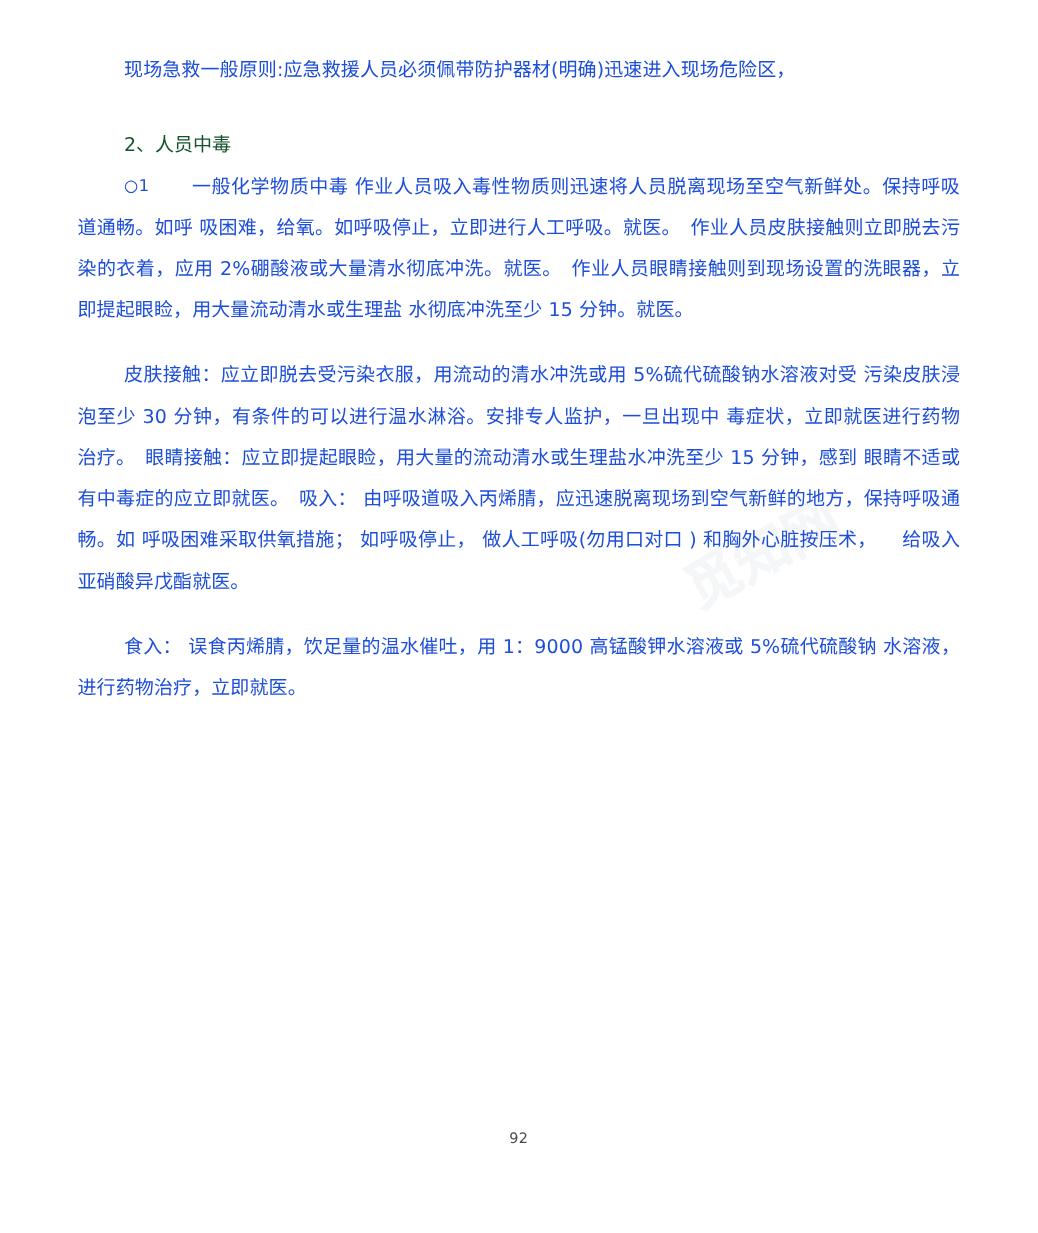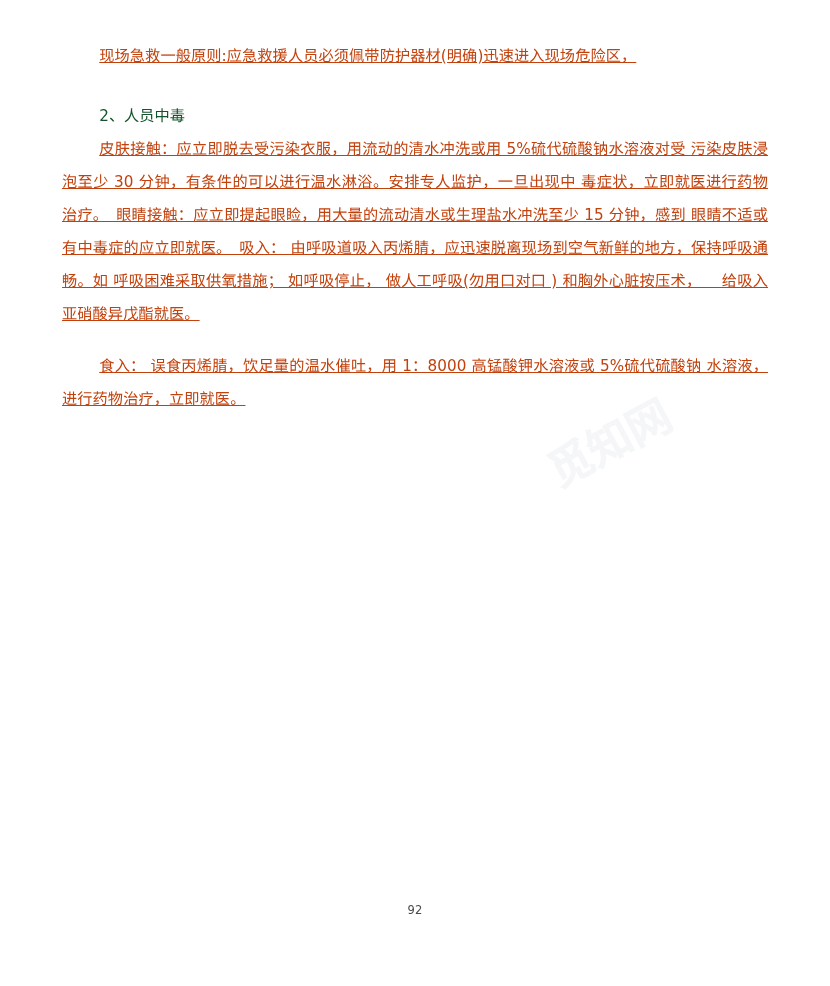--- a/index.html
+++ b/index.html
@@ -23,27 +23,26 @@
   .page-body {
     position: absolute;
     left: 62px;
     top: 40px;
     width: 706px;
     height: 840px;
   }
   .para {
     font-size: 15.2px;
     line-height: 33px;
-    color: #c2410c;
+    color: #1d4ed8;
     text-align: justify;
     text-justify: inter-ideograph;
     margin: 0 0 12px 0;
     letter-spacing: 0.1px;
     white-space: normal;
-    text-decoration: underline;
   }
   .para.indent {
     text-indent: 2.45em;
   }
   .gap-lg { margin-bottom: 27px; }
   .gap-md { margin-bottom: 19px; }
 
   .heading {
     font-size: 15.2px;
     line-height: 33px;
@@ -99,24 +98,25 @@
     </svg>
   </div>
 
   <div class="page-body">
 
     <p class="para indent gap-lg">现场急救一般原则:应急救援人员必须佩带防护器材(明确)迅速进入现场危险区，</p>
 
 
     <p class="heading gap-lg">2、人员中毒</p>
 
+    <p class="para indent gap-md"><span class="bullet-marker">○1</span><span class="wide-space"></span><span>一般化学物质中毒 作业人员吸入毒性物质则迅速将人员脱离现场至空气新鲜处。保持呼吸道通畅。如呼 吸困难，给氧。如呼吸停止，立即进行人工呼吸。就医。　作业人员皮肤接触则立即脱去污染的衣着，应用 2%硼酸液或大量清水彻底冲洗。就医。　作业人员眼睛接触则到现场设置的洗眼器，立即提起眼睑，用大量流动清水或生理盐 水彻底冲洗至少 15 分钟。就医。</span></p>
 
 
     <p class="para indent gap-md">皮肤接触：应立即脱去受污染衣服，用流动的清水冲洗或用 5%硫代硫酸钠水溶液对受 污染皮肤浸泡至少 30 分钟，有条件的可以进行温水淋浴。安排专人监护，一旦出现中 毒症状，立即就医进行药物治疗。　眼睛接触：应立即提起眼睑，用大量的流动清水或生理盐水冲洗至少 15 分钟，感到 眼睛不适或有中毒症的应立即就医。　吸入： 由呼吸道吸入丙烯腈，应迅速脱离现场到空气新鲜的地方，保持呼吸通畅。如 呼吸困难采取供氧措施； 如呼吸停止， 做人工呼吸(勿用口对口 ) 和胸外心脏按压术， 　给吸入亚硝酸异戊酯就医。</p>
 
-    <p class="para indent gap-md">食入： 误食丙烯腈，饮足量的温水催吐，用 1：8000 高锰酸钾水溶液或 5%硫代硫酸钠 水溶液，进行药物治疗，立即就医。</p>
+    <p class="para indent gap-md">食入： 误食丙烯腈，饮足量的温水催吐，用 1：9000 高锰酸钾水溶液或 5%硫代硫酸钠 水溶液，进行药物治疗，立即就医。</p>
 
 
   </div>
 
   <div class="page-number">92</div>
 
 </div>
 
 </body></html>

